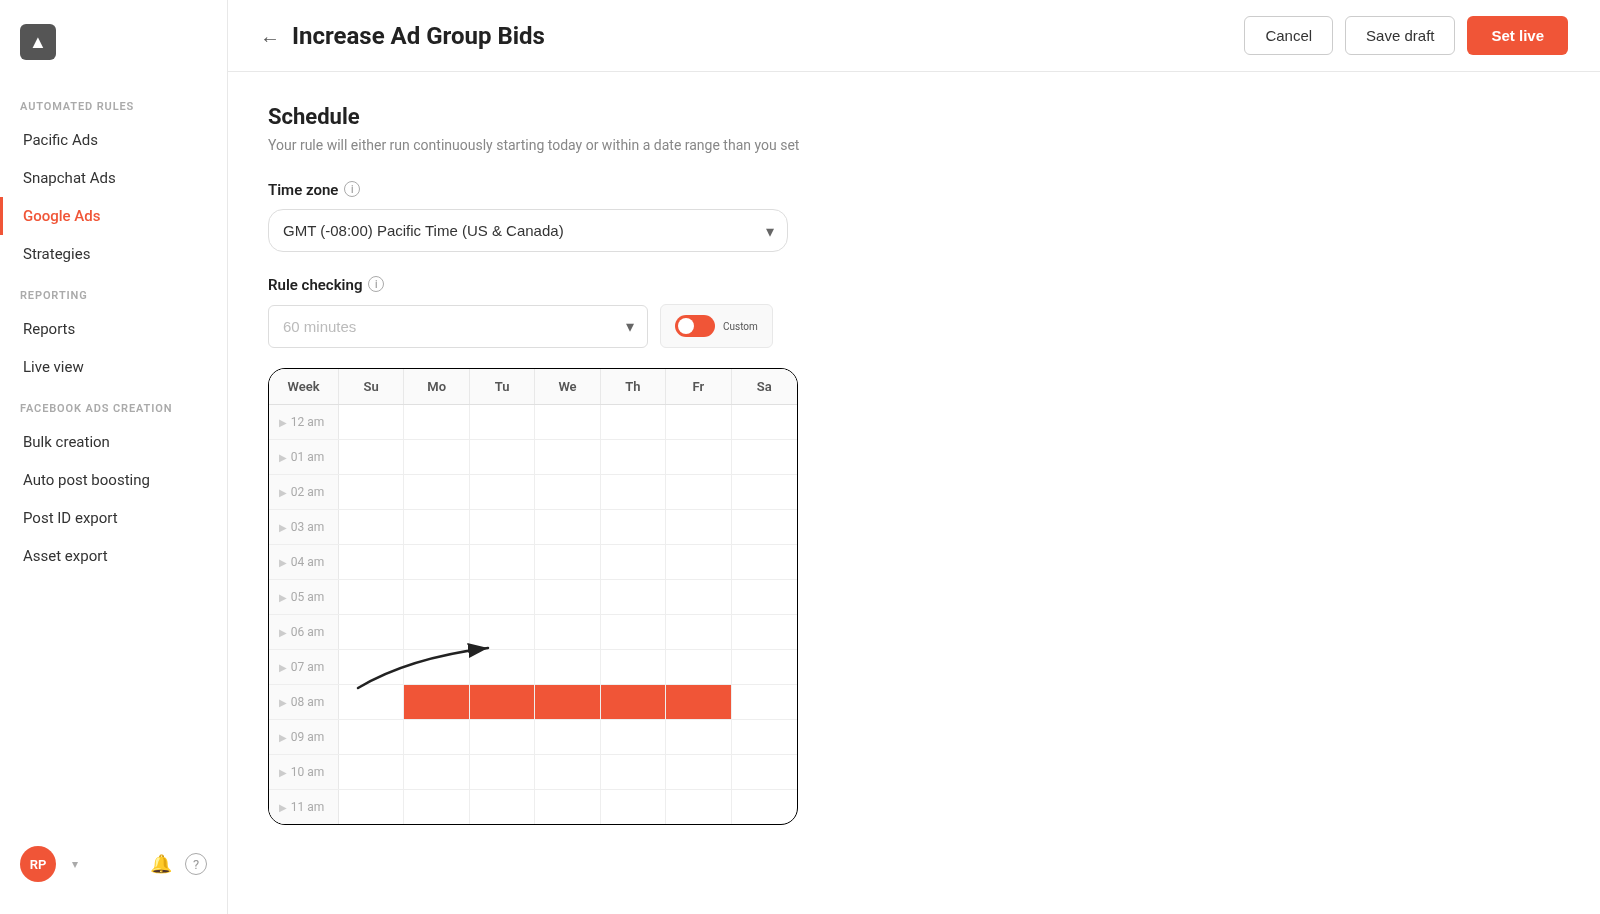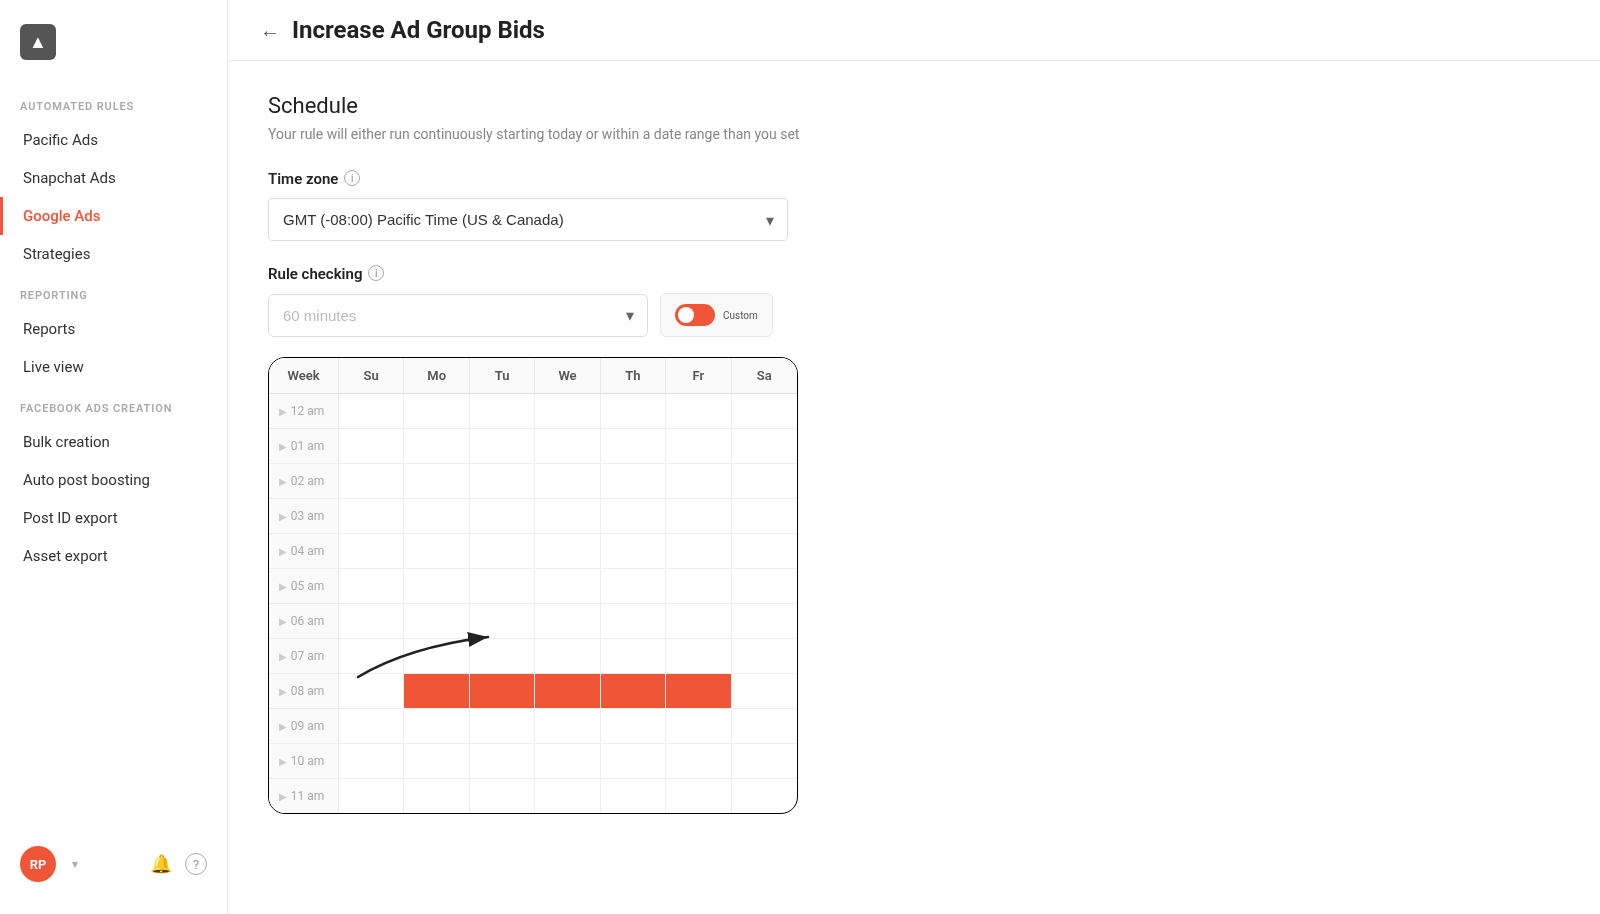--- a/index.html
+++ b/index.html
@@ -132,21 +132,21 @@
 
     
     .content {
       flex: 1;
       overflow-y: auto;
       padding: 32px 40px;
     }
 
     .section-title {
       font-size: 22px;
-      font-weight: 400;
+      font-weight: 700;
       color: #222;
       margin-bottom: 8px;
     }
     .section-desc {
       font-size: 14px;
       color: #888;
       margin-bottom: 28px;
       max-width: 600px;
     }
 
@@ -173,21 +173,21 @@
 
     .select-wrapper {
       position: relative;
       margin-bottom: 24px;
       max-width: 520px;
     }
     .select-field {
       width: 100%;
       padding: 12px 40px 12px 14px;
       border: 1px solid #ddd;
-      border-radius: 4px;
+      border-radius: 15px;
       font-size: 15px;
       color: #333;
       background: #fff;
       appearance: none;
       cursor: pointer;
     }
     .select-arrow {
       position: absolute;
       right: 14px;
       top: 50%;
@@ -344,20 +344,25 @@
     </div>
   </div>
 </aside>
 
 <main class="main">
 
   <header class="header">
     <div class="header-left">
       <span class="back-arrow">←</span>
       <h1 class="page-title">Increase Ad Group Bids</h1>
+    </div>
+    <div class="header-actions">
+      <button class="btn-cancel">Cancel</button>
+      <button class="btn-save-draft">Save draft</button>
+      <button class="btn-set-live">Set live</button>
     </div>
   </header>
 
   <div class="content">
     <h2 class="section-title">Schedule</h2>
     <p class="section-desc">Your rule will either run continuously starting today or within a date range than you set</p>
 
     <div class="field-label">
       <span>Time zone</span>
       <span class="info-icon">i</span>

